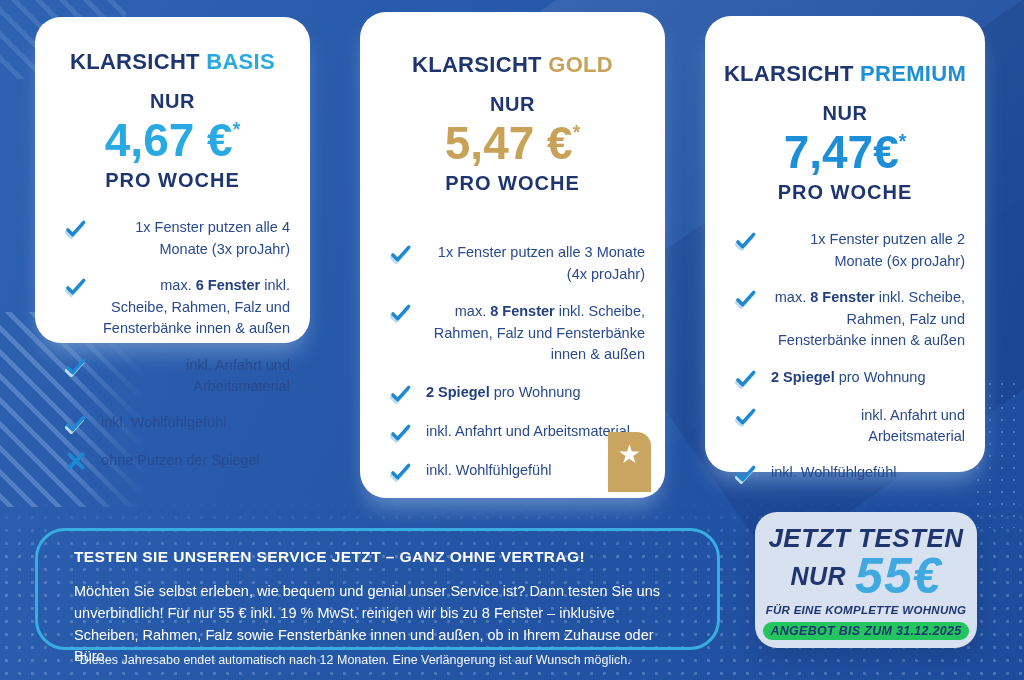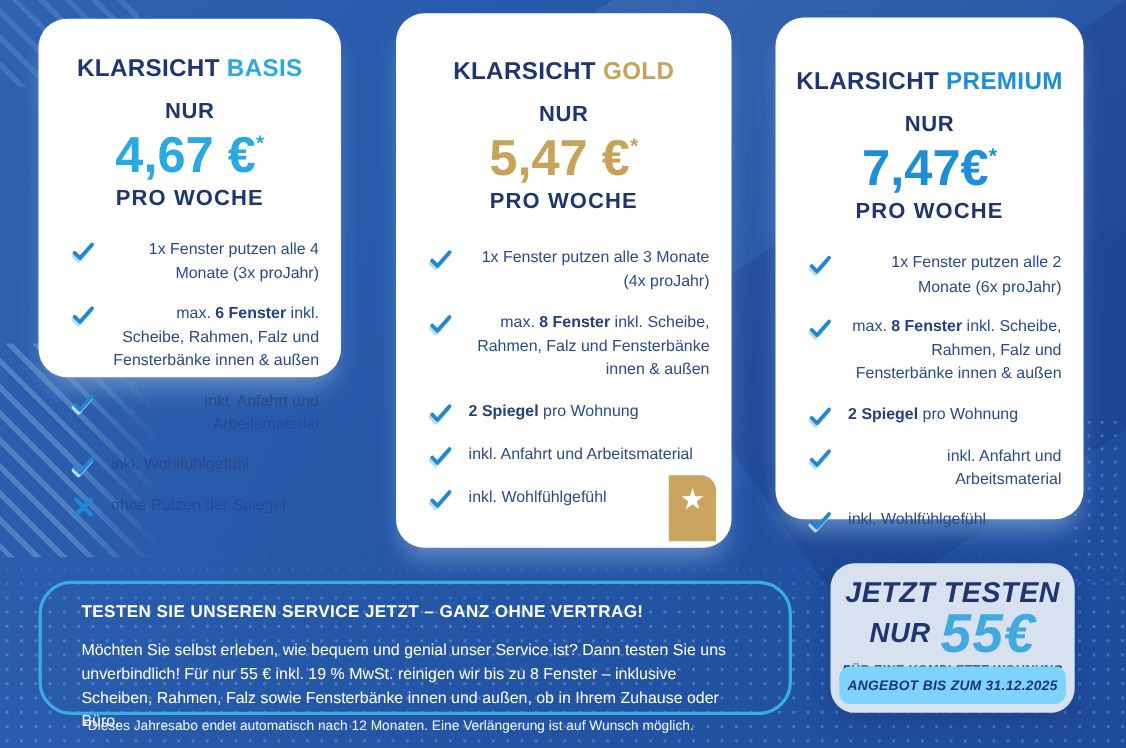--- a/index.html
+++ b/index.html
@@ -63,21 +63,21 @@
 
   .card-nur { font-size:20px; font-weight:bold; color:var(--navy,#1e356f); margin-top:15px; letter-spacing:0.5px; }
   .card-price { font-size:46px; font-weight:bold; line-height:1.05; margin-top:3px; white-space:nowrap; }
   .price-basis   { color: var(--basis_accent,#29a9e1); }
   .price-gold    { color: var(--gold_accent,#c7a258); }
   .price-premium { color: var(--premium_accent,#1d8fd8); }
   .price-ast { font-size:0.42em; position:relative; top:-1.05em; }
   .card-per { font-size:20px; font-weight:bold; color:var(--navy,#1e356f); margin-top:5px; letter-spacing:1px; }
 
   .features { margin-top:25px; padding:0 20px 0 30px; text-align:right; }
-  .card-gold .features { margin-top:29px; }
+  .card-gold .features { margin-top:47px; }
   .feature { display:flex; gap:13px; margin-bottom:16px; }
   .card-basis .feature, .card-premium .feature { margin-bottom:15px; }
   .ficon { flex:0 0 23px; width:23px; height:23px; margin-top:0; }
   .ftext { font-size:14.5px; color:var(--feature_text,#2a4a8f); line-height:1.48; }
   .ftext b { font-weight:bold; color:#23407f; }
 
   
   .ribbon {
     position:absolute; right:14px; bottom:6px; width:43px; height:60px;
     background: var(--gold_accent2,#c9a55f); border-radius:0 14px 0 0;
@@ -100,22 +100,22 @@
     background: var(--offer_box_bg,#d7e1ef); border-radius:22px;
     box-shadow: 0 10px 20px rgba(20,40,90,0.25);
     text-align:center; box-sizing:border-box; cursor:pointer;font-style:italic;
   }
   .offer-line1 { font-size:26px; font-weight:bold; color:var(--navy,#1e356f); margin-top:11px; letter-spacing:0.5px; }
   .offer-row { display:flex; align-items:center; justify-content:center; gap:9px; margin-top:-4px; height:52px; }
   .offer-nur { font-size:25px; font-weight:bold; color:var(--navy,#1e356f); letter-spacing:0.5px; }
   .offer-price { font-size:50px; font-weight:bold; color:var(--offer_price,#3fa9e0); letter-spacing:1px; }
   .offer-line3 { font-size:11.5px; font-weight:bold; color:var(--navy,#1e356f); letter-spacing:0.3px; margin-top:2px; }
   .offer-badge {
-    position:absolute; left:8px; right:8px; bottom:8px; height:34px;
-    background:#7dd3fc; border-radius:10px;
+    position:absolute; left:8px; right:8px; bottom:8px; height:18px;
+    background:#22c55e; border-radius:10px;
     display:flex; align-items:center; justify-content:center;
     font-size:12.5px; font-weight:bold; color:var(--navy,#1e356f); letter-spacing:0.3px;
   }
 
   
   .footnote { position:absolute; z-index:2; left:75px; top:653px; font-size:12.5px; color:#f0f6fd; }
 </style>
 </head>
 <body>
 

